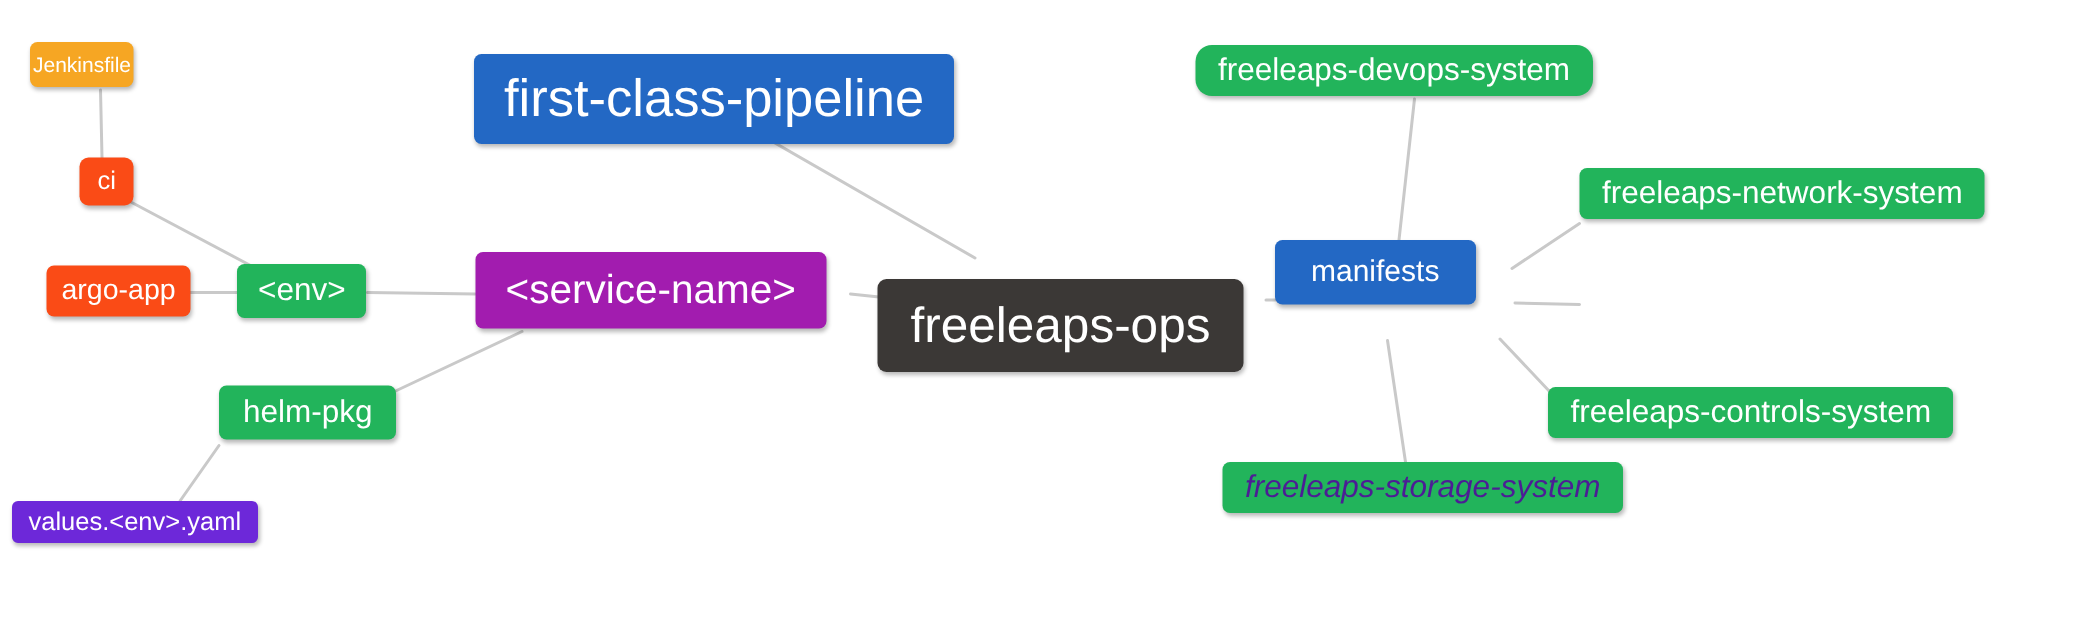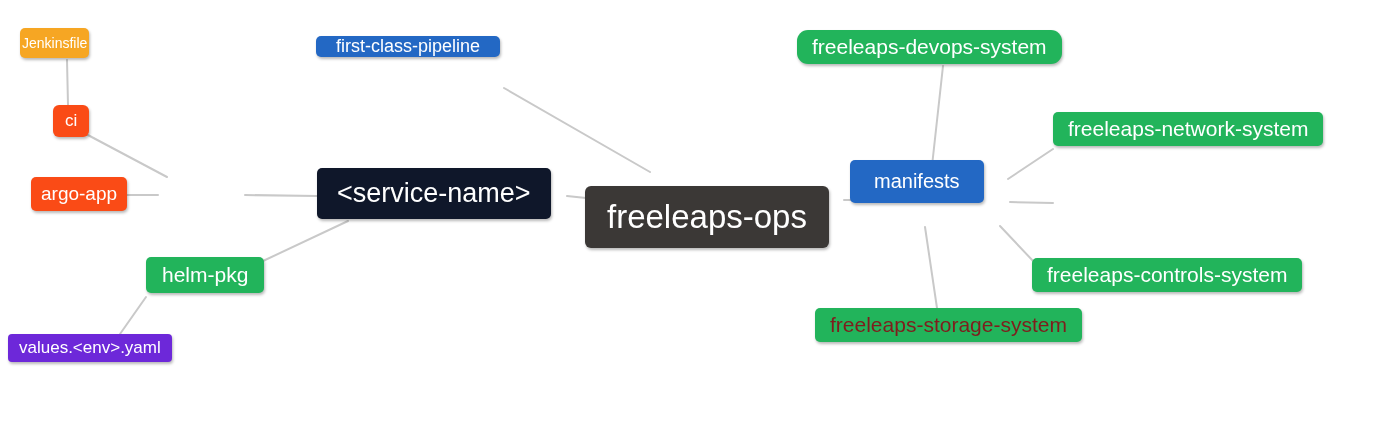--- a/index.html
+++ b/index.html
@@ -26,21 +26,21 @@
   .c-red{background:#fa4b16;}
   .c-orange{background:#f6a623;}
 
   
   .n-jenkinsfile        {left:20px;  top:28px;  font-size:14px; padding:7px 2px;}
   .n-ci                 {left:53px;  top:105px; font-size:17px; padding:6px 12px;  border-radius:6px;}
   .n-argo-app           {left:31px;  top:177px; font-size:19px; padding:6px 10px;}
   .n-env                {left:158px; top:176px; font-size:21px; padding:6px 14px;}
   .n-helm-pkg           {left:146px; top:257px; font-size:21px; padding:6px 16px;}
   .n-values-yaml        {left:8px;   top:334px; font-size:17px; padding:4px 11px; border-radius:4px;}
-  .n-first-class-pipeline{left:316px;top:36px;  font-size:18px; padding:0 20px;text-align:center;}
+  .n-first-class-pipeline{left:316px;top:36px;  font-size:35px; padding:10px 20px;text-align:center;}
   .n-service-name       {left:317px; top:168px; font-size:27px; padding:10px 20px;}
   .n-freeleaps-ops      {left:585px; top:170px; font-size:33px; padding:12px 22px; border-radius:6px;}
   .n-manifests          {left:850px; top:160px; font-size:20px; padding:10px 24px;text-align:right;}
   .n-devops-system      {left:797px; top:30px;  font-size:21px; padding:5px 15px;}
   .n-network-system     {left:1053px;top:112px; font-size:21px; padding:5px 15px;}
   .n-monitoring-system  {left:1053px;top:186px; font-size:21px; padding:5px 15px;}
   .n-controls-system    {left:1032px;top:258px; font-size:21px; padding:5px 15px;}
   .n-storage-system     {left:815px; top:308px; font-size:21px; padding:5px 15px;}
 </style>
 </head>
@@ -61,24 +61,25 @@
     <line x1="931" y1="175" x2="943" y2="66"></line>
     <line x1="1008" y1="179" x2="1053" y2="149"></line>
     <line x1="1010" y1="202" x2="1053" y2="203"></line>
     <line x1="1000" y1="226" x2="1034" y2="262"></line>
     <line x1="925" y1="227" x2="937" y2="308"></line>
   </svg>
 
   <div class="node c-orange n-jenkinsfile" style="background: rgb(246, 166, 35); color: rgb(255, 255, 255);">Jenkinsfile</div>
   <div class="node c-red    n-ci" style="background: rgb(250, 75, 22); color: rgb(255, 255, 255);">ci</div>
   <div class="node c-red    n-argo-app" style="background: rgb(250, 75, 22); color: rgb(255, 255, 255);">argo-app</div>
+  <div class="node c-green  n-env" style="background: rgb(34, 180, 91); color: rgb(255, 255, 255);">&lt;env&gt;</div>
   <div class="node c-green  n-helm-pkg" style="background: rgb(34, 180, 91); color: rgb(255, 255, 255);">helm-pkg</div>
   <div class="node c-red    n-values-yaml" style="background: #6d28d9; color: rgb(255, 255, 255);">values.&lt;env&gt;.yaml</div>
   <div class="node c-blue   n-first-class-pipeline" style="background: rgb(35, 104, 196); color: rgb(255, 255, 255);">first-class-pipeline</div>
-  <div class="node c-blue   n-service-name" style="background: #0f172a; color: rgb(255, 255, 255);">&lt;service-name&gt;</div>
+  <div class="node c-blue   n-service-name" style="background: #a21caf; color: rgb(255, 255, 255);">&lt;service-name&gt;</div>
   <div class="node c-root   n-freeleaps-ops" style="background: rgb(59, 56, 54); color: rgb(255, 255, 255); margin-top: 16px;">freeleaps-ops</div>
   <div class="node c-blue   n-manifests" style="background: rgb(35, 104, 196); color: rgb(255, 255, 255);">manifests</div>
   <div class="node c-green  n-devops-system" style="background: rgb(34, 180, 91); color: rgb(255, 255, 255); border-radius: 11px;">freeleaps-devops-system</div>
   <div class="node c-green  n-network-system" style="background: rgb(34, 180, 91); color: rgb(255, 255, 255);">freeleaps-network-system</div>
   <div class="node c-green  n-controls-system" style="background: rgb(34, 180, 91); color: rgb(255, 255, 255); text-align: center;">freeleaps-controls-system</div>
-  <div class="node c-green  n-storage-system" style="background: rgb(34, 180, 91); color: #7f1d1d;">freeleaps-storage-system</div>
+  <div class="node c-green  n-storage-system" style="background: rgb(34, 180, 91); color: #4c1d95; font-style: italic;">freeleaps-storage-system</div>
 
 </div>
 
 </body></html>

